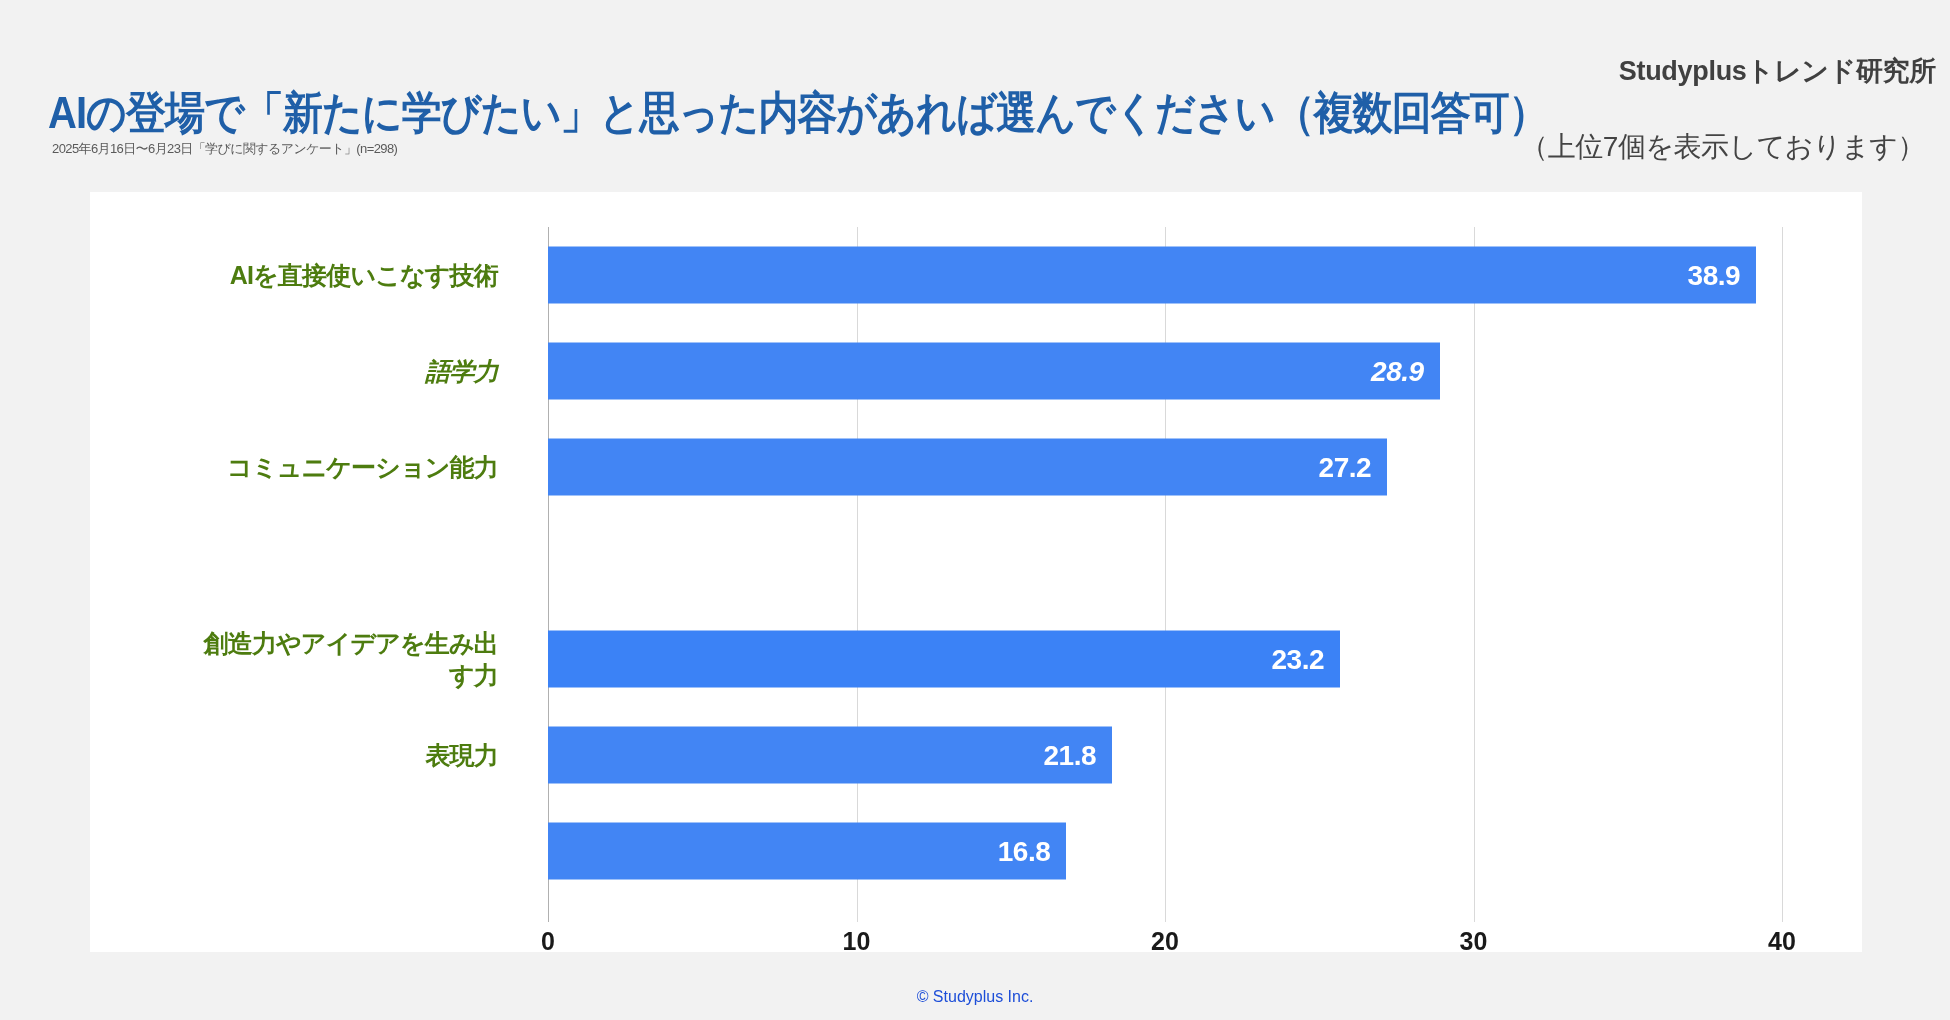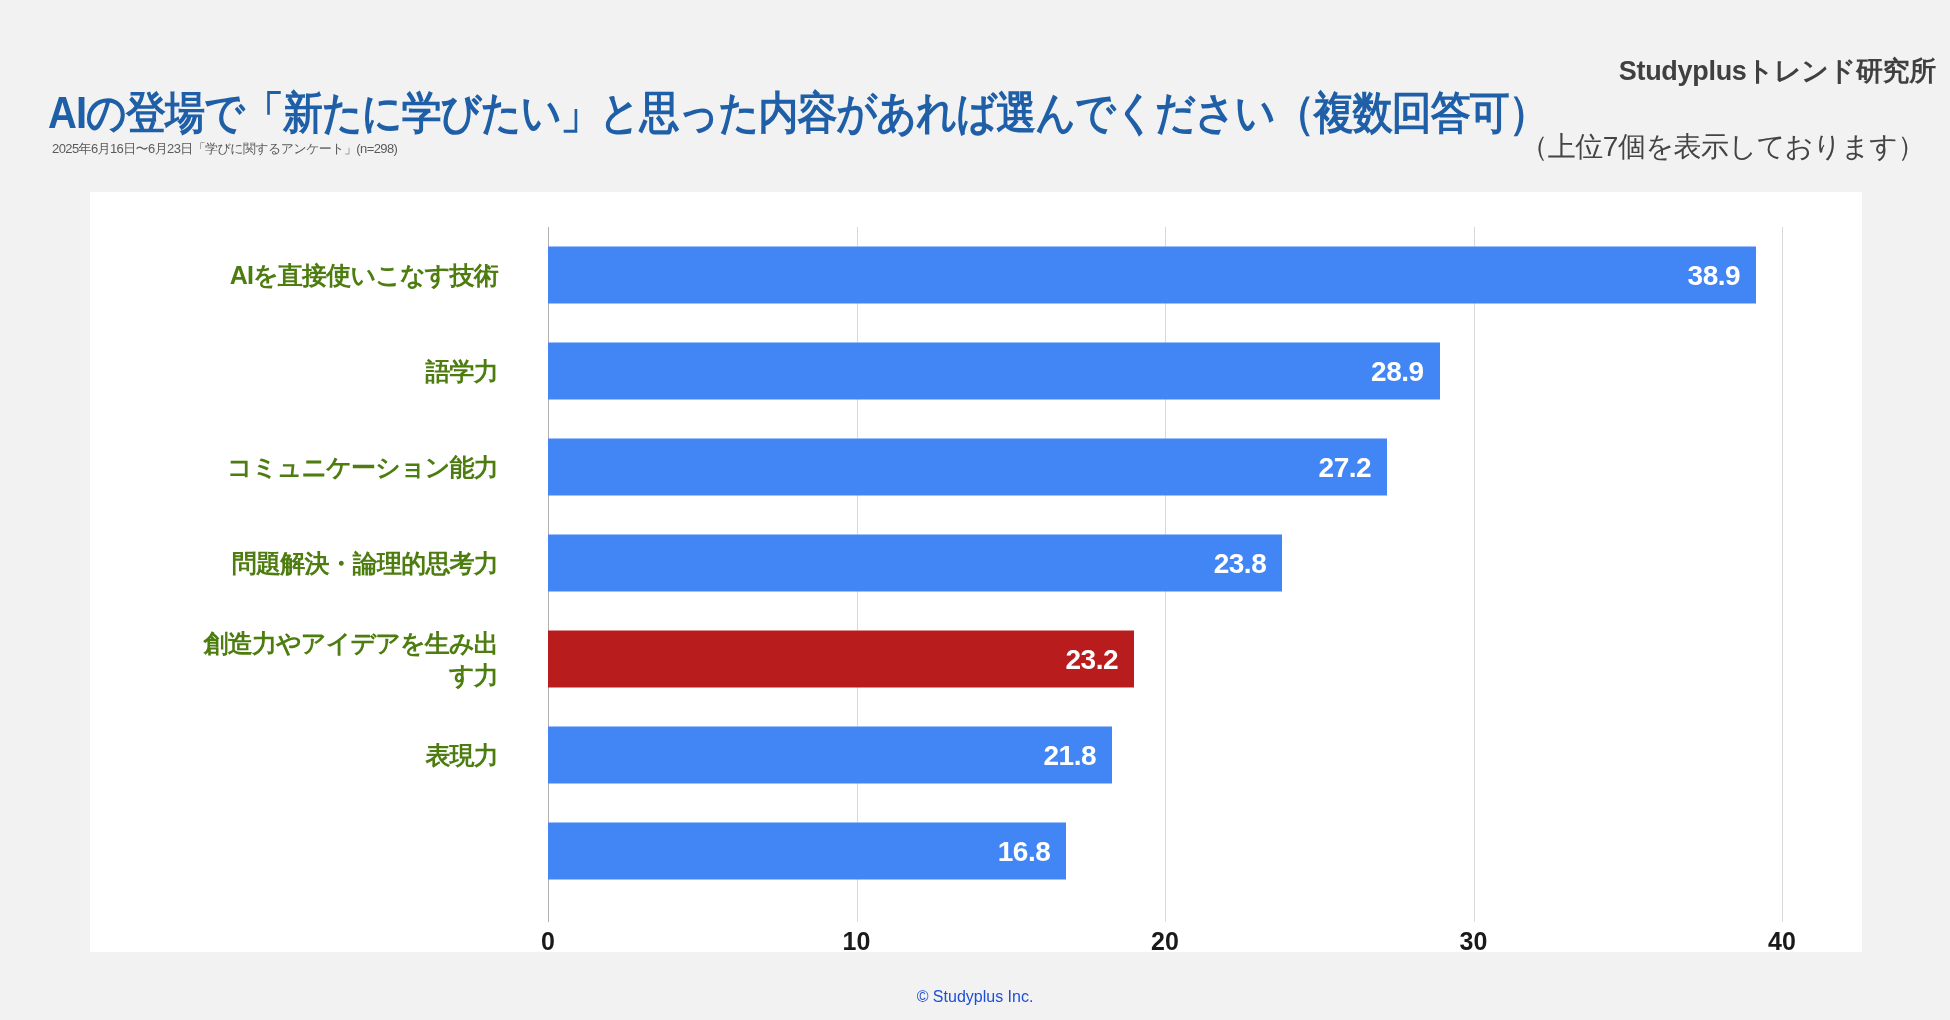--- a/index.html
+++ b/index.html
@@ -182,41 +182,35 @@
         <div class="gridline" style="left: 1383.5px;"></div>
         <div class="tick-label" style="left: 1383.5px;">30</div>
         <div class="gridline" style="left: 1692px;"></div>
         <div class="tick-label" style="left: 1692px;">40</div>
         <div class="row" style="top: 35px;">
           <div class="cat-label">AIを直接使いこなす技術</div>
           <div class="bar" style="width: 1200.07px; background: rgb(66, 133, 244); padding-left: 8px;">
             <span class="bar-value">38.9</span>
           </div>
         </div>
-        <div class="row" style="top: 131px;">
+        <div class="row" style="top: 131px; font-style: italic;">
           <div class="cat-label">語学力</div>
           <div class="bar" style="width: 891.565px; background: rgb(66, 133, 244);">
             <span class="bar-value">28.9</span>
           </div>
         </div>
         <div class="row" style="top: 227px;">
           <div class="cat-label">コミュニケーション能力</div>
           <div class="bar" style="width: 839.12px; background: rgb(66, 133, 244);">
             <span class="bar-value">27.2</span>
           </div>
         </div>
-        <div class="row" style="top: 323px;">
-          <div class="cat-label">問題解決・論理的思考力</div>
-          <div class="bar" style="width: 734.23px; background: rgb(66, 133, 244);">
-            <span class="bar-value">23.8</span>
-          </div>
-        </div>
         <div class="row" style="top: 419px;">
           <div class="cat-label">創造力やアイデアを生み出<br>す力</div>
-          <div class="bar" style="width: 586px; background: #b91c1c;">
+          <div class="bar" style="width: 780px; background: #3b82f6; padding-left: 12px;">
             <span class="bar-value">23.2</span>
           </div>
         </div>
         <div class="row" style="top: 515px;">
           <div class="cat-label">表現力</div>
           <div class="bar" style="width: 564px; background: rgb(66, 133, 244);">
             <span class="bar-value">21.8</span>
           </div>
         </div>
         <div class="row" style="top: 611px;">

